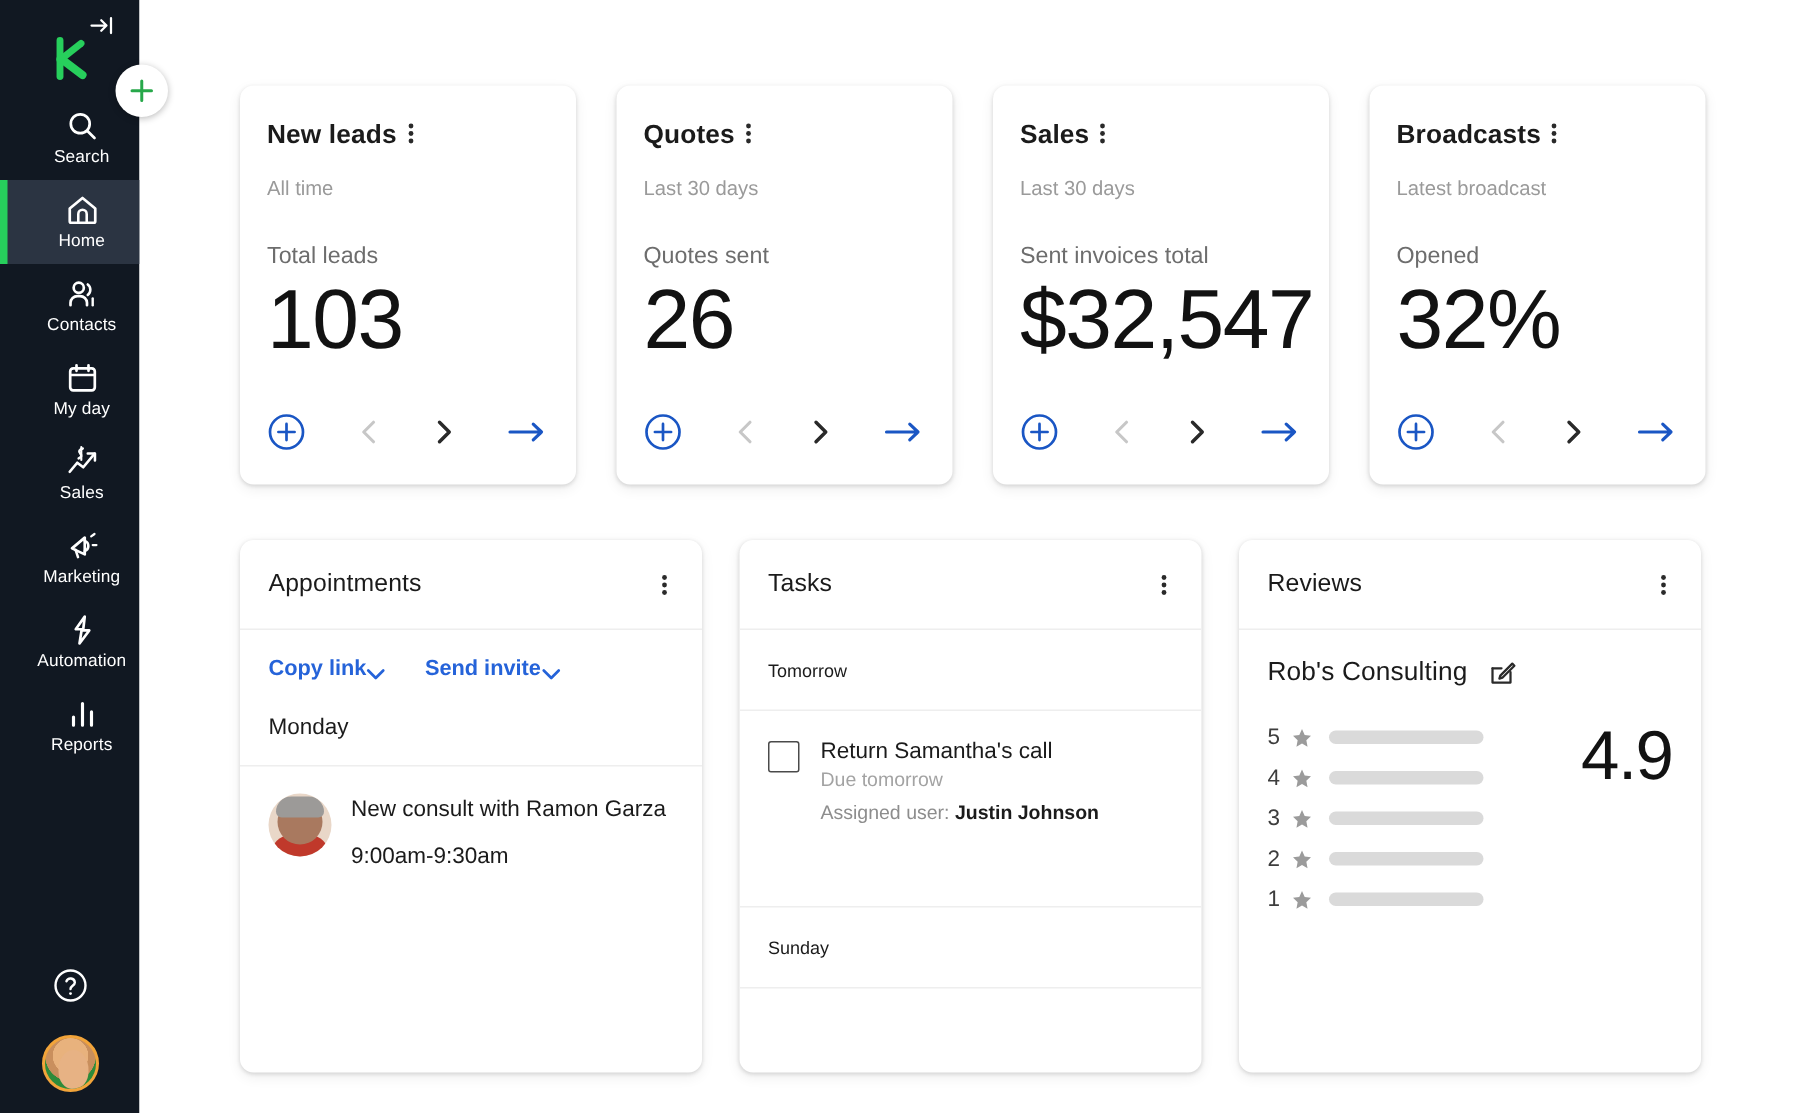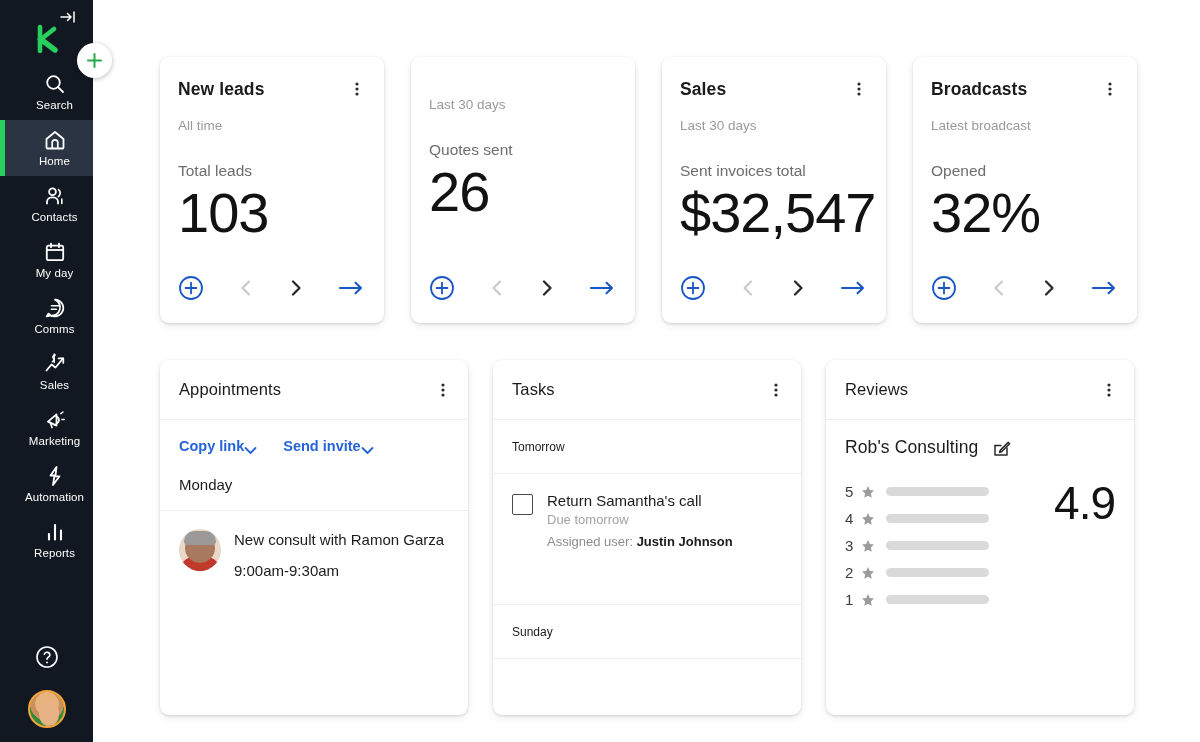--- a/index.html
+++ b/index.html
@@ -84,21 +84,21 @@
     background: #fff;
     border-radius: 9px;
     box-shadow: 0 1px 3px rgba(0,0,0,.14), 0 3px 9px rgba(0,0,0,.07);
   }
   .kpi-card {
     width: 224px; height: 266px;
     padding: 22px 18px 0 18px;
     display: flex; flex-direction: column;
     position: relative;
   }
-  .kpi-head { display: flex; justify-content: space-between; align-items: flex-start; }
+  .kpi-head { display: flex; align-items: flex-start; }
   .kpi-title {
     font-size: 17.5px; font-weight: 700; color: #1b1b1b; letter-spacing: .1px;
   }
   .kebab { width: 18px; height: 20px; cursor: pointer; display:block; }
   .kpi-sub { font-size: 13.5px; color: #9a9a9a; margin-top: 18px; }
   .kpi-metric { font-size: 15.5px; color: #6d6d6d; margin-top: 29px; }
   .kpi-value {
     font-size: 56px; font-weight: 400; color: #121212;
     letter-spacing: -1px; line-height: 62px; margin-top: 2px;
   }
@@ -254,29 +254,20 @@
         <span class="nav-ico">
           <svg viewBox="0 0 24 24" width="24" height="24">
               <rect x="3.8" y="5.6" width="16.4" height="14.6" rx="2" stroke="#fff" stroke-width="1.8" fill="none"></rect>
               <path d="M3.8 10 H20.2" stroke="#fff" stroke-width="1.8"></path>
               <path d="M8 3.6 V7.2 M16 3.6 V7.2" stroke="#fff" stroke-width="1.8" stroke-linecap="round"></path>
             </svg>
         </span>
         <span class="nav-label">My day</span>
       </div>
 
-      <div class="nav-item">
-        <span class="nav-ico">
-          <svg viewBox="0 0 24 24" width="24" height="24">
-              <path d="M12 3.6 A8.4 8.4 0 1 1 5.6 17.6 L3.6 20.4 L7.3 19.6 A8.4 8.4 0 0 0 12 3.6 Z" stroke="#fff" stroke-width="1.8" fill="none" stroke-linejoin="round"></path>
-              <path d="M8.4 9.8 H15.6 M8.4 13.2 H13.4" stroke="#fff" stroke-width="1.6" stroke-linecap="round"></path>
-            </svg>
-        </span>
-        <span class="nav-label">Comms</span>
-      </div>
 
       <div class="nav-item">
         <span class="nav-ico">
           <svg viewBox="0 0 24 24" width="24" height="24">
               <path d="M3.5 18.5 L8.5 12.5 L12.5 15.5 L20 6.5" stroke="#fff" stroke-width="1.8" fill="none" stroke-linecap="round" stroke-linejoin="round"></path>
               <path d="M15.5 6.3 H20.3 V11" stroke="#fff" stroke-width="1.7" fill="none" stroke-linecap="round" stroke-linejoin="round"></path>
               <path d="M12.2 3 Q8.6 4.2 10.4 6.2 Q12.4 8.2 9.4 9.6" stroke="#fff" stroke-width="1.6" fill="none" stroke-linecap="round"></path>
               <path d="M11.2 2 V10.6" stroke="#fff" stroke-width="1.4" stroke-linecap="round"></path>
             </svg>
         </span>
@@ -361,20 +352,30 @@
           <span class="f-chev" style="margin-left:22px"><svg viewBox="0 0 28 26" width="28" height="26">
                 <path d="M11 6.5 L17.5 13 L11 19.5" stroke="#2a2a2a" stroke-width="2.3" fill="none" stroke-linecap="round" stroke-linejoin="round"></path>
               </svg></span>
           <span class="f-arrow"><svg viewBox="0 0 30 26" width="30" height="26">
                 <path d="M4 13 H25 M19.5 7.8 L25 13 L19.5 18.2" stroke="#1a56c4" stroke-width="2.1" fill="none" stroke-linecap="round" stroke-linejoin="round"></path>
               </svg></span>
         </div>
       </article>
 
       <article class="card kpi-card">
+        <div class="kpi-head">
+          <div class="kpi-title">Quotes</div>
+          <span class="kebab">
+            <svg viewBox="0 0 18 20" width="18" height="20">
+                <circle cx="9" cy="5" r="1.6" fill="#2a2a2a"></circle>
+                <circle cx="9" cy="10" r="1.6" fill="#2a2a2a"></circle>
+                <circle cx="9" cy="15" r="1.6" fill="#2a2a2a"></circle>
+              </svg>
+          </span>
+        </div>
         <div class="kpi-sub">Last 30 days</div>
         <div class="kpi-metric">Quotes sent</div>
         <div class="kpi-value">26</div>
         <div class="kpi-footer">
           <span class="f-plus"><svg viewBox="0 0 26 26" width="26" height="26">
                 <circle cx="13" cy="13" r="11" stroke="#1a56c4" stroke-width="1.8" fill="none"></circle>
                 <path d="M13 7.6 V18.4 M7.6 13 H18.4" stroke="#1a56c4" stroke-width="1.8" stroke-linecap="round"></path>
               </svg></span>
           <span class="f-chev" style="margin-left:28px"><svg viewBox="0 0 28 26" width="28" height="26">
                 <path d="M17 6.5 L10.5 13 L17 19.5" stroke="#c7c7c7" stroke-width="2.1" fill="none" stroke-linecap="round" stroke-linejoin="round"></path>

